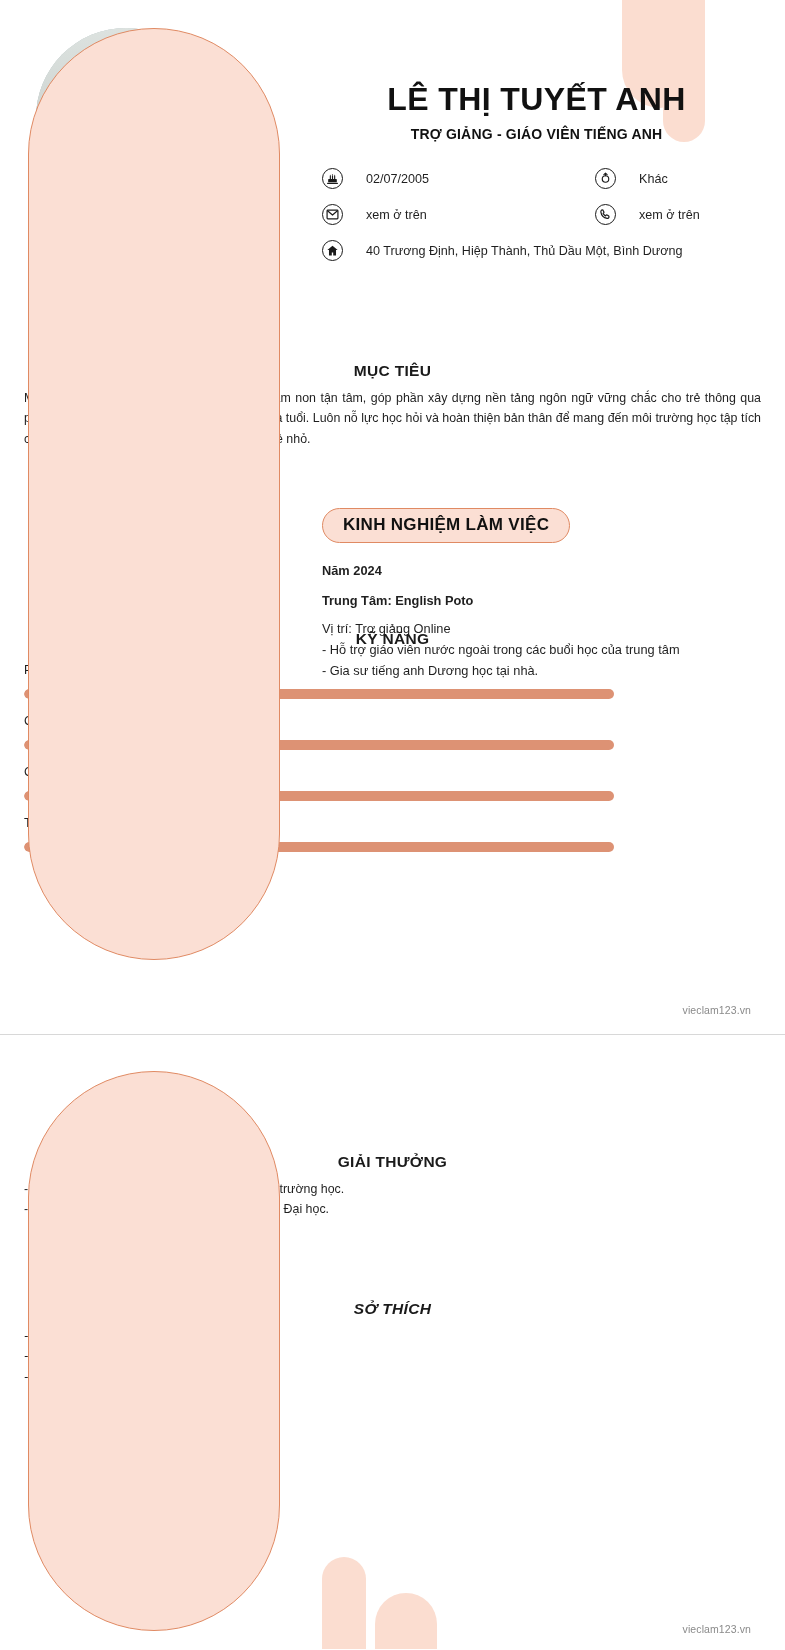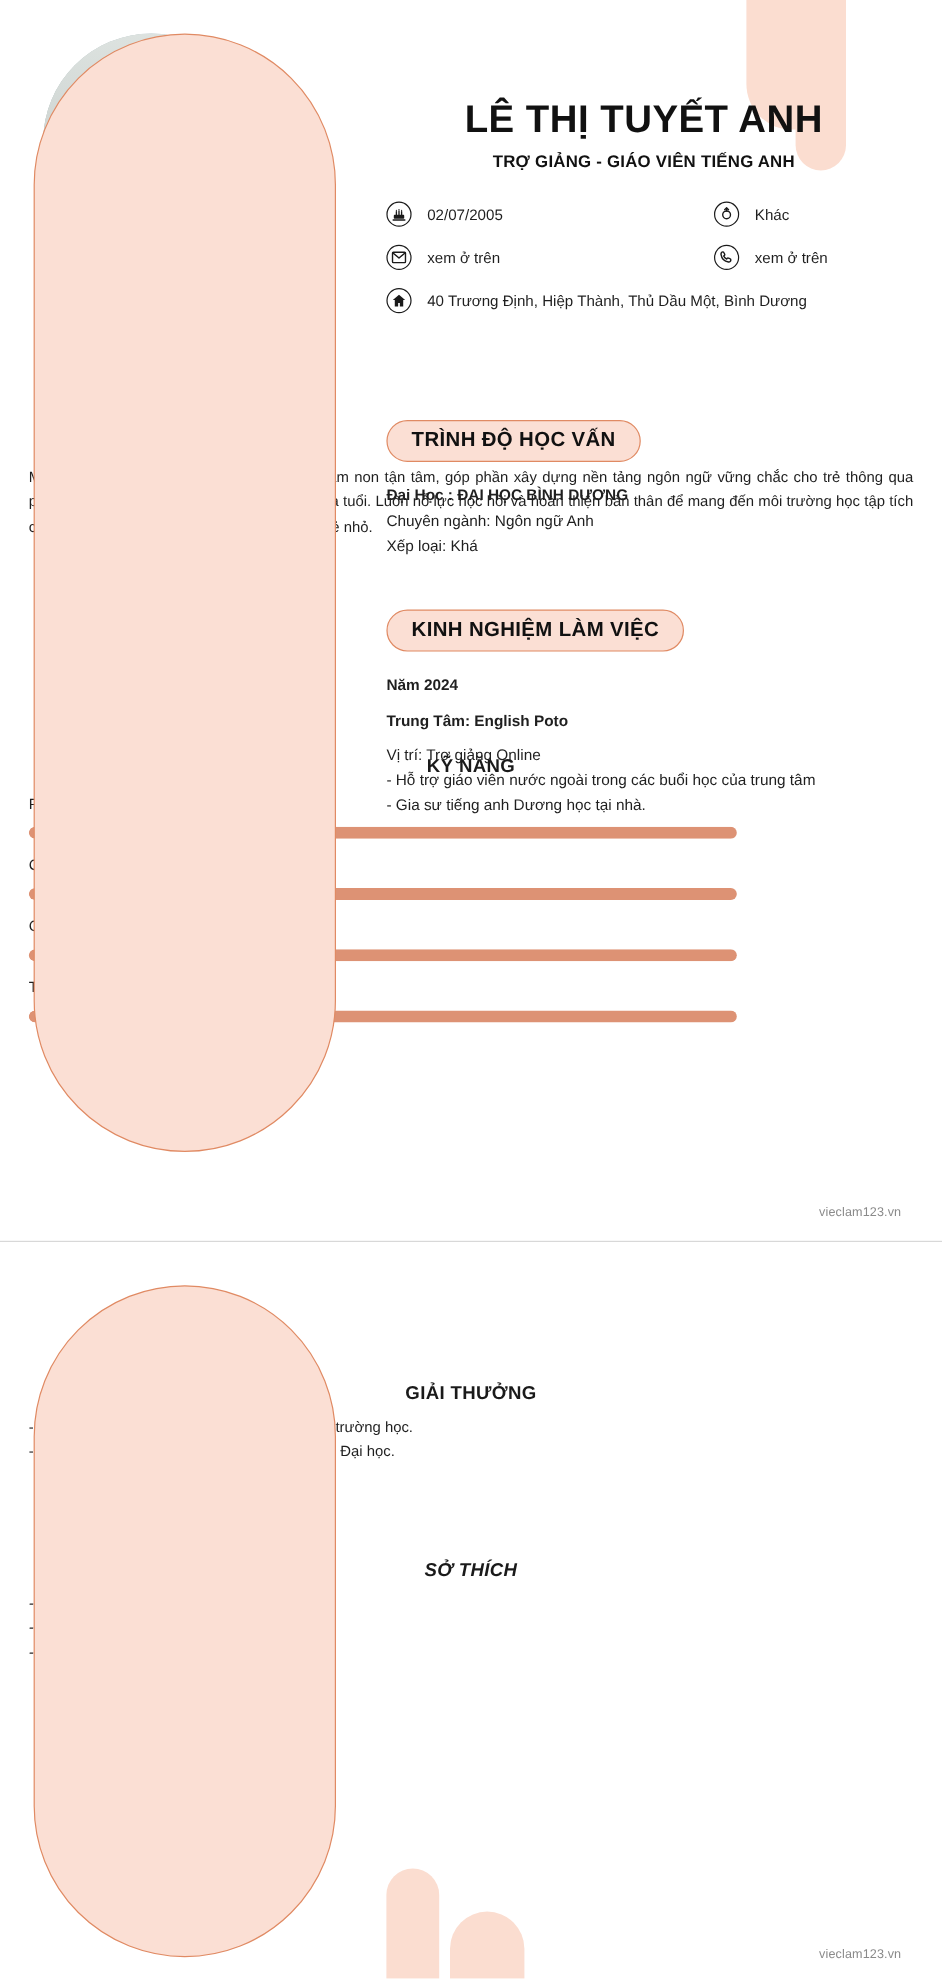--- a/index.html
+++ b/index.html
@@ -255,21 +255,21 @@
   .contacts {
     margin-top: 26px;
   }
   .contact-row {
     display: flex;
     margin-bottom: 15px;
   }
   .contact-cell {
     display: flex;
     align-items: center;
-    gap: 13px;
+    gap: 23px;
   }
   .contact-cell.col-a { width: 273px; flex: none; }
   .contact-cell.col-b { flex: 1; }
   .contact-cell.full { width: 100%; }
 
   .cicon {
     width: 21px; height: 21px;
     flex: none;
     border: 1.6px solid #1a1a1a;
     border-radius: 50%;
@@ -435,28 +435,20 @@
               <path d="M12 3 2.5 11h3V21h5.2v-5.4h2.6V21h5.2V11h3L12 3z"></path>
             </svg>
           </span>
           <span class="contact-text">40 Trương Định, Hiệp Thành, Thủ Dầu Một, Bình Dương</span>
         </div>
       </div>
 
     </div>
   </div>
 
-  <div class="right" style="top:350px;">
-    <div class="pill">TRÌNH ĐỘ HỌC VẤN</div>
-    <div class="sect-body">
-      <p class="b">Đại Học : ĐẠI HỌC BÌNH DƯƠNG</p>
-      <p>Chuyên ngành: Ngôn ngữ Anh</p>
-      <p>Xếp loại: Khá</p>
-    </div>
-  </div>
 
   <div class="right" style="top:508px;">
     <div class="pill">KINH NGHIỆM LÀM VIỆC</div>
     <div class="sect-body">
       <p class="b">Năm 2024</p>
       <p class="b" style="margin-top:9px;">Trung Tâm: English Poto</p>
       <p style="margin-top:7px;">Vị trí: Trợ giảng Online</p>
       <p>- Hỗ trợ giáo viên nước ngoài trong các buổi học của trung tâm</p>
       <p>- Gia sư tiếng anh Dương học tại nhà.</p>
     </div>

